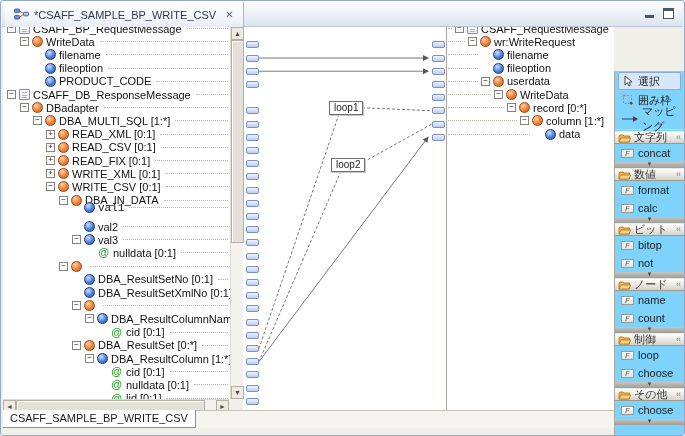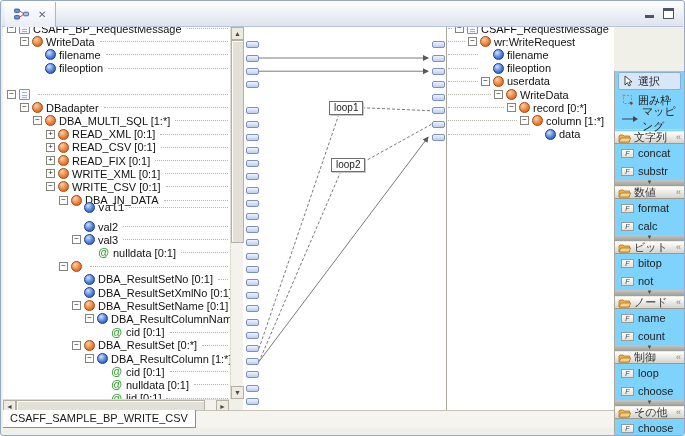--- a/index.html
+++ b/index.html
@@ -94,20 +94,21 @@
   <div class="tabbar">
     <div class="etab">
       <span class="picon">
         <svg width="15" height="13" viewBox="0 0 15 13">
           <rect x="0.5" y="1" width="5" height="3.6" rx="1" fill="#6f8fd0" stroke="#2c4a90" stroke-width="0.8"></rect>
           <rect x="0.5" y="7.5" width="5" height="3.6" rx="1" fill="#6f8fd0" stroke="#2c4a90" stroke-width="0.8"></rect>
           <rect x="9.5" y="4.2" width="5" height="3.6" rx="1" fill="#aac0e8" stroke="#2c4a90" stroke-width="0.8"></rect>
           <path d="M5.5,2.8 L9.5,5.6 M5.5,9.3 L9.5,6.4" stroke="#c04030" stroke-width="0.9" fill="none"></path>
         </svg>
       </span>
+      <span>*CSAFF_SAMPLE_BP_WRITE_CSV</span>
       <span class="x">✕</span>
     </div>
     <div class="winbtns">
       <span class="bmin"></span>
       <span class="bmax"></span>
     </div>
   </div>
 
   <div id="ltree" class="tree treeL">
       <div class="trow" style="top: -3px;">
@@ -131,24 +132,32 @@
         <span class="lbl">filename</span>
         <span class="lead"></span>
       </div>
       <div class="trow" style="top: 36.6px;">
         <span style="flex: 0 0 auto; width: 30px;"></span>
         <span class="tw none"></span>
         <span class="ic leaf"></span>
         <span class="lbl">fileoption</span>
         <span class="lead"></span>
       </div>
+      <div class="trow" style="top: 49.8px;">
+        <span style="flex: 0 0 auto; width: 30px;"></span>
+        <span class="tw none"></span>
+        <span class="ic leaf"></span>
+        <span class="lbl">PRODUCT_CODE</span>
+        <span class="lead"></span>
+      </div>
       <div class="trow" style="top: 63px;">
         <span style="flex: 0 0 auto; width: 4px;"></span>
         <span class="tw">−</span>
         <span class="ic doc"></span>
+        <span class="lbl">CSAFF_DB_ResponseMessage</span>
         <span class="lead"></span>
       </div>
       <div class="trow" style="top: 76.2px;">
         <span style="flex: 0 0 auto; width: 17px;"></span>
         <span class="tw">−</span>
         <span class="ic elem"></span>
         <span class="lbl">DBadapter</span>
         <span class="lead"></span>
       </div>
       <div class="trow" style="top: 89.4px;">
@@ -245,21 +254,20 @@
         <span style="flex: 0 0 auto; width: 69px;"></span>
         <span class="tw none"></span>
         <span class="ic leaf"></span>
         <span class="lbl">DBA_ResultSetXmlNo [0:1]</span>
         <span class="lead"></span>
       </div>
       <div class="trow" style="top: 274.2px;">
         <span style="flex: 0 0 auto; width: 69px;"></span>
         <span class="tw">−</span>
         <span class="ic elem"></span>
-        <span class="lbl">DBA_ResultSetName [0:1]</span>
         <span class="lead"></span>
       </div>
       <div class="trow" style="top: 287.4px;">
         <span style="flex: 0 0 auto; width: 82px;"></span>
         <span class="tw">−</span>
         <span class="ic leaf"></span>
         <span class="lbl">DBA_ResultColumnName</span>
         <span class="lead"></span>
       </div>
       <div class="trow" style="top: 300.6px;">
@@ -425,24 +433,20 @@
             <path d="M1,9 L3,5 L12.8,5 L10.8,9 Z" fill="#fbd089" stroke="#b07818" stroke-width="0.8"></path>
           </svg>
         </span>
         <span>文字列</span>
         <span class="sp"></span>
         <span class="chv">«</span>
       </div>
       <div class="pitem">
         <span class="fic">F</span>
         <span>concat</span>
-      </div>
-      <div class="pitem">
-        <span class="fic">F</span>
-        <span>substr</span>
       </div>
       <div class="pmore">▼</div>
       <div class="pcat">
         <span class="picon">
           <svg width="13" height="10" viewBox="0 0 13 10">
             <path d="M1,9 L1,3 L2,2 L5,2 L6,3 L11.5,3 L11.5,9 Z" fill="#f0b050" stroke="#b07818" stroke-width="0.8"></path>
             <path d="M1,9 L3,5 L12.8,5 L10.8,9 Z" fill="#fbd089" stroke="#b07818" stroke-width="0.8"></path>
           </svg>
         </span>
         <span>数値</span>

